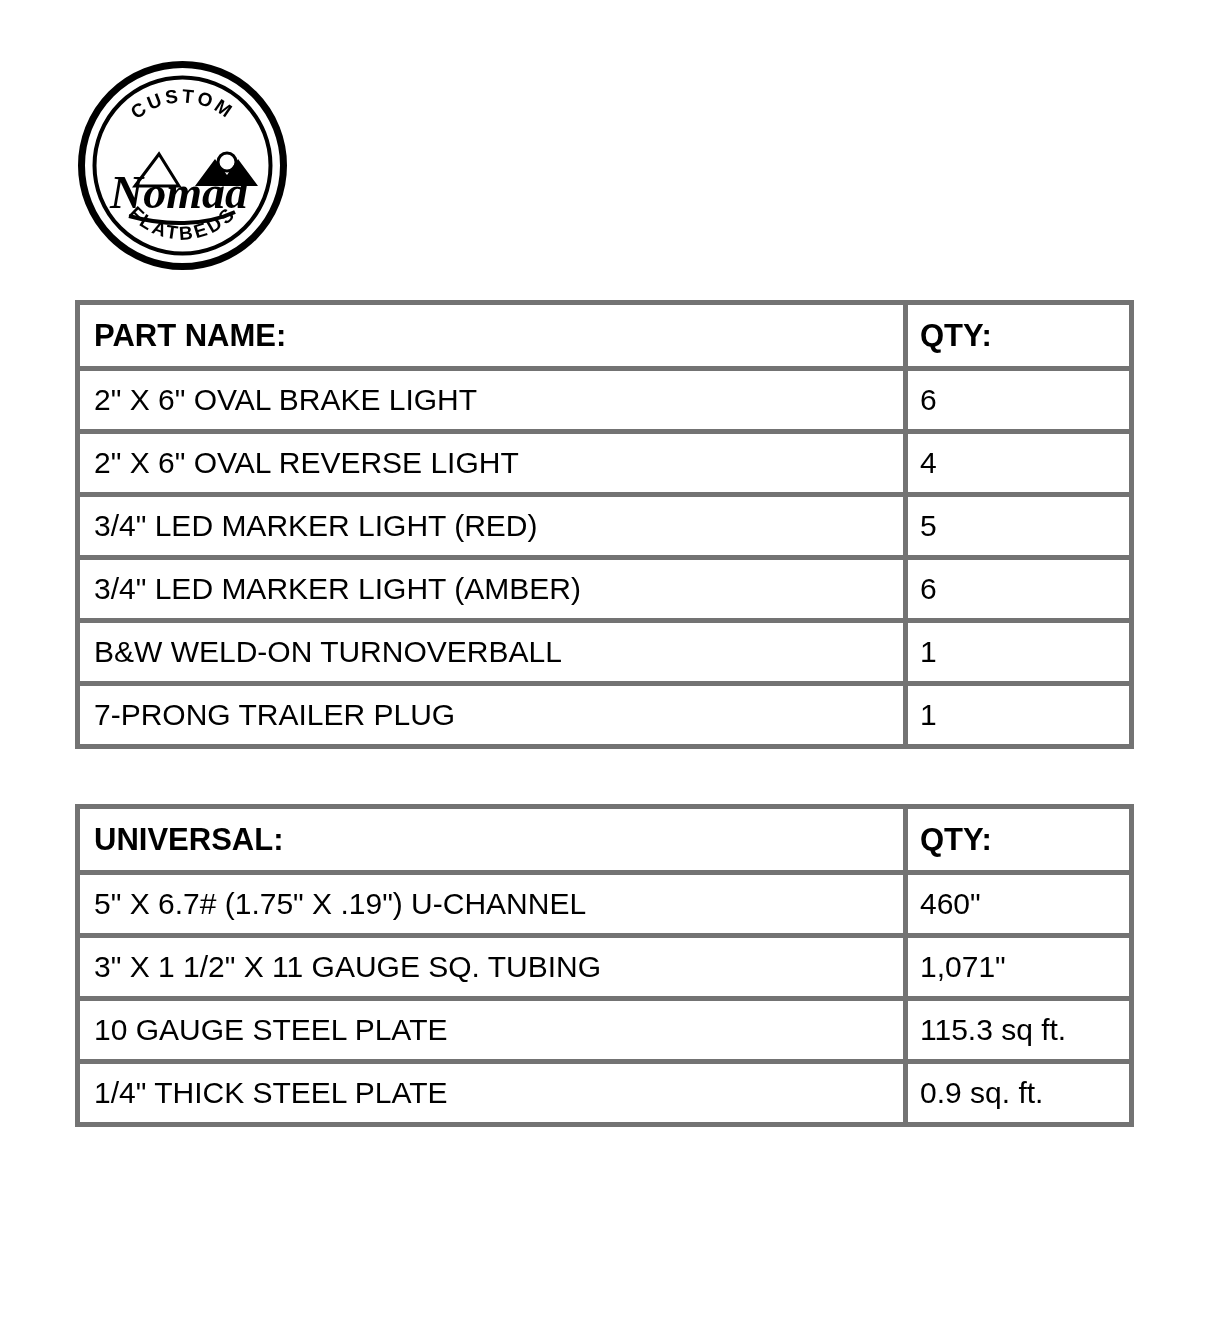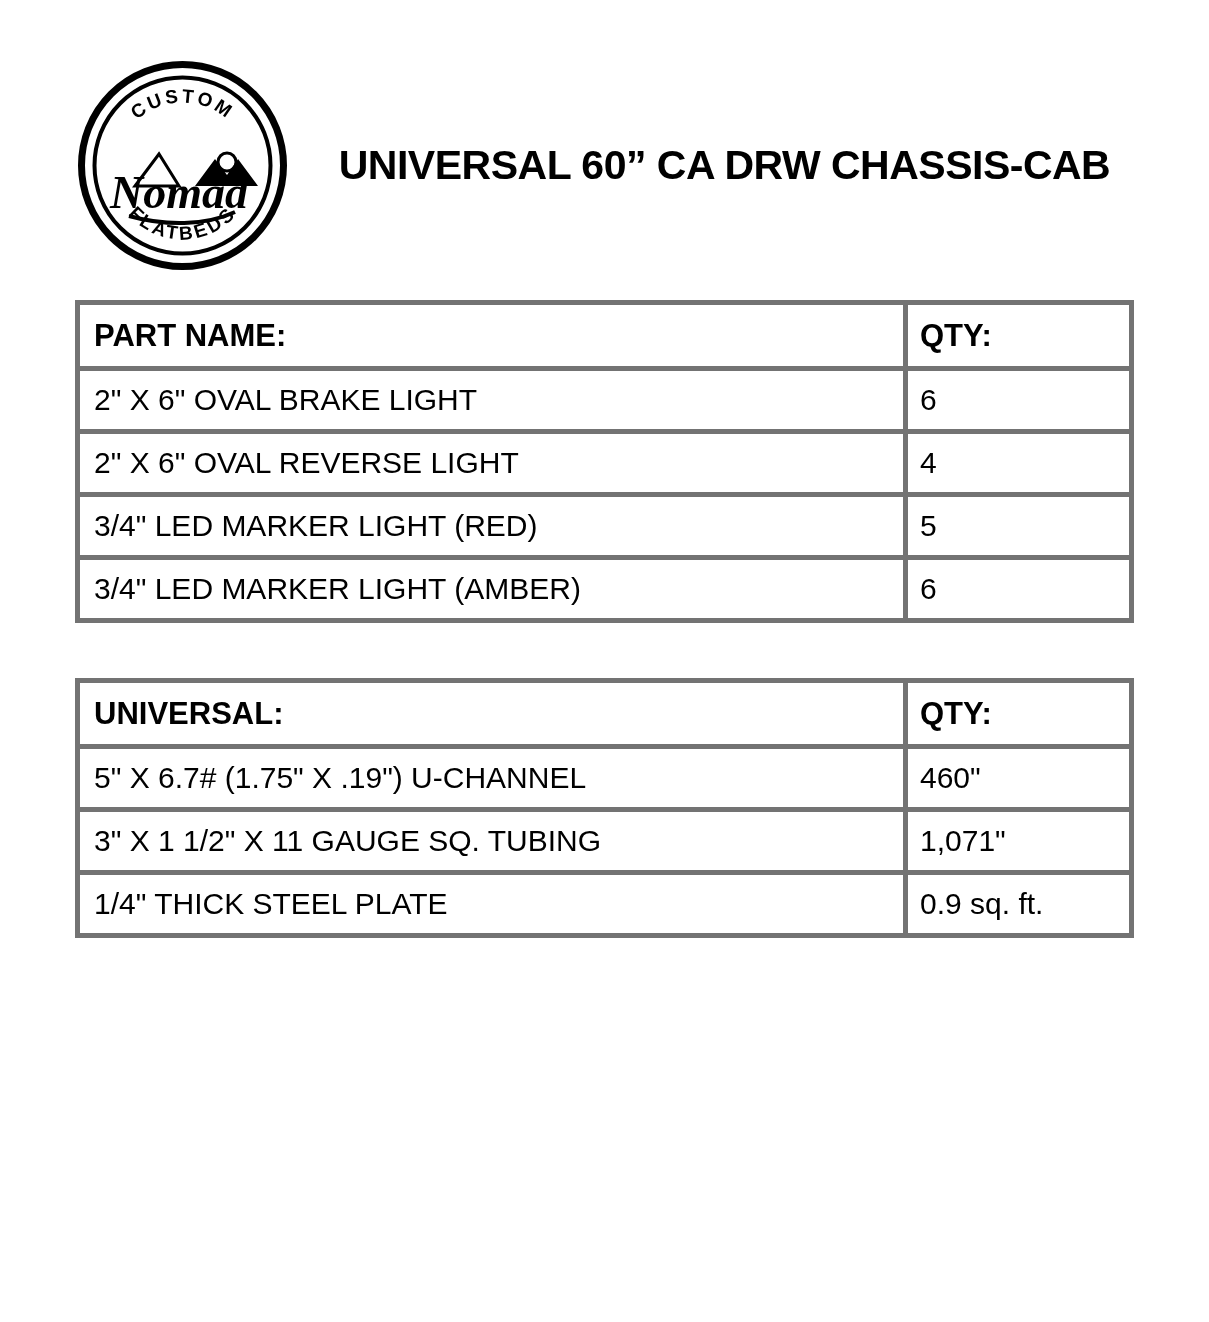--- a/index.html
+++ b/index.html
@@ -112,21 +112,20 @@
         <circle cx="152" cy="104" r="9" fill="none" stroke="#000" stroke-width="3"></circle>
         <path d="M 120 128 L 140 101 L 152 117 L 163 101 L 183 128 Z" fill="#000"></path>
         <path d="M 60 128 L 84 96 L 104 128 Z" fill="none" stroke="#000" stroke-width="3"></path>
 
         <text x="104" y="150" font-family="'Liberation Serif', serif" font-size="46" font-style="italic" font-weight="bold" fill="#000" text-anchor="middle">Nomad</text>
         <path d="M 54 158 C 90 168, 130 168, 160 154" fill="none" stroke="#000" stroke-width="4"></path>
       </svg>
     </div>
 
     <div class="title-block">
-      <div class="title-line">UNIVERSAL 60” CA DRW CHASSIS-CAB</div>
     </div>
 
   </div>
 
   <div class="table-wrap">
 
     <table class="spec-table">
       <thead>
         <tr>
           <th>PART NAME:</th>
@@ -143,20 +142,28 @@
           <td>4</td>
         </tr>
         <tr>
           <td>3/4" LED MARKER LIGHT (RED)</td>
           <td>5</td>
         </tr>
         <tr>
           <td>3/4" LED MARKER LIGHT (AMBER)</td>
           <td>6</td>
         </tr>
+        <tr>
+          <td>B&amp;W WELD-ON TURNOVERBALL</td>
+          <td>1</td>
+        </tr>
+        <tr>
+          <td>7-PRONG TRAILER PLUG</td>
+          <td>1</td>
+        </tr>
       </tbody>
     </table>
 
     <div class="table-gap"></div>
 
     <table class="spec-table">
       <thead>
         <tr>
           <th>UNIVERSAL:</th>
           <th>QTY:</th>
@@ -165,20 +172,24 @@
       <tbody>
         <tr>
           <td>5" X 6.7# (1.75" X .19") U-CHANNEL</td>
           <td>460"</td>
         </tr>
         <tr>
           <td>3" X 1 1/2" X 11 GAUGE SQ. TUBING</td>
           <td>1,071"</td>
         </tr>
         <tr>
+          <td>10 GAUGE STEEL PLATE</td>
+          <td>115.3 sq ft.</td>
+        </tr>
+        <tr>
           <td>1/4" THICK STEEL PLATE</td>
           <td>0.9 sq. ft.</td>
         </tr>
       </tbody>
     </table>
 
   </div>
 
 </div>
 

